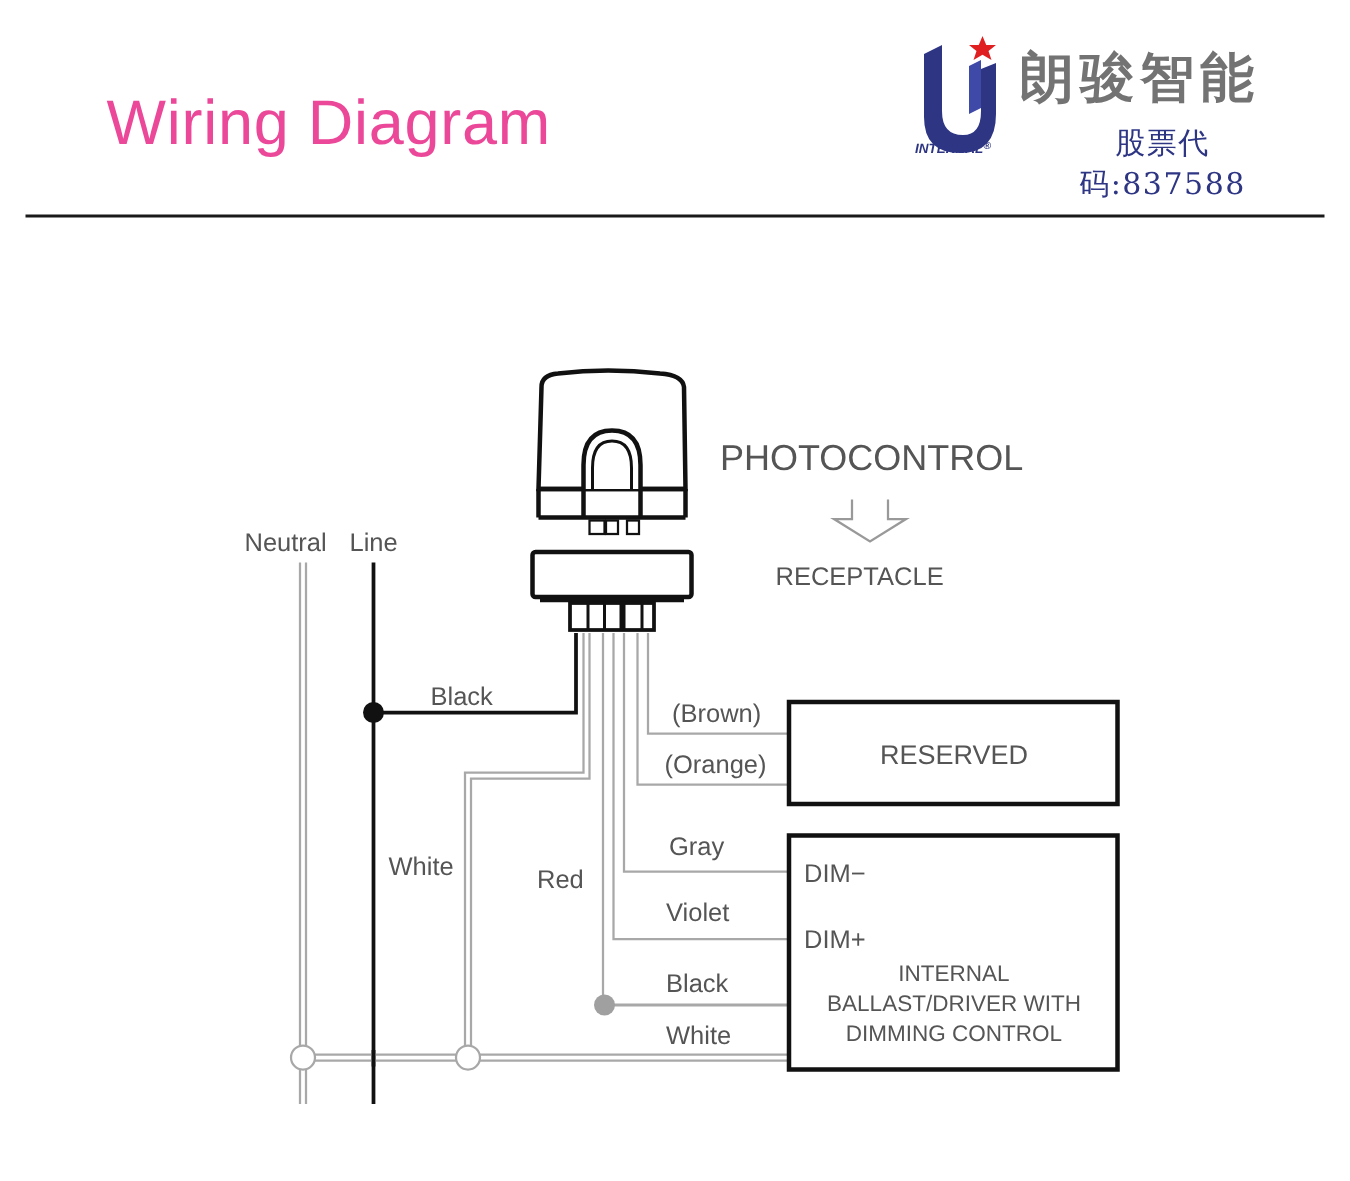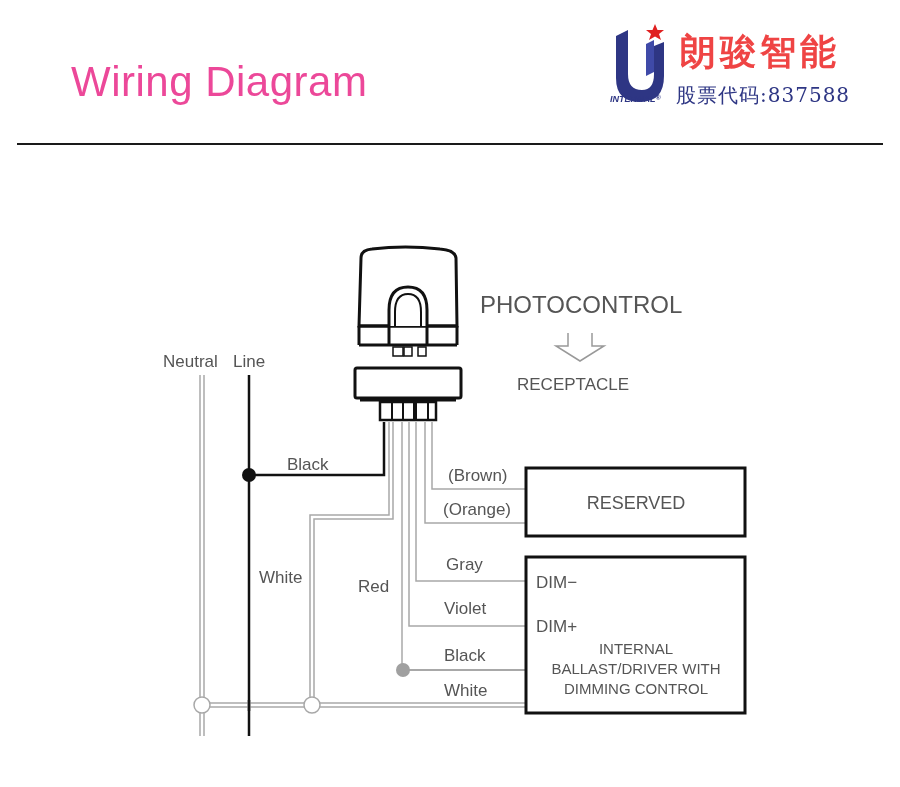--- a/index.html
+++ b/index.html
@@ -1,21 +1,21 @@
 <!DOCTYPE html>
 <html><head>
 <meta charset="utf-8">
 <style>
   html, body { margin: 0; padding: 0; background: #ffffff; }
   body { width: 900px; height: 787px; position: relative; overflow: hidden; font-family: "Liberation Sans", sans-serif; }
   .title { position: absolute; left: 71px; top: 58px; font-size: 42px; color: #ec4899; font-weight: normal; letter-spacing: 0.5px; }
   .hrule { position: absolute; left: 17px; top: 143px; width: 866px; height: 2px; background: #1a1a1a; }
   .logo { position: absolute; left: 610px; top: 22px; width: 250px; height: 95px; }
-  .logo-cn { position: absolute; left: 70px; top: 6px; font-family: "DejaVu Serif", serif; font-size: 36px; color: #ef4444; letter-spacing: 4px; font-weight: bold; }
-  .logo-code { position: absolute; left: 66px; top: 60px; font-family: "DejaVu Serif", serif; font-size: 20px; color: #2e3684; letter-spacing: 1px; }
+  .logo-cn { position: absolute; left: 70px; top: 6px; font-family: "DejaVu Serif", serif; font-size: 36px; color: #737373; letter-spacing: 4px; font-weight: bold; }
+  .logo-code { position: absolute; left: 80px; top: 60px; font-family: "DejaVu Serif", serif; font-size: 20px; color: #2e3684; letter-spacing: 1px; text-align: center; }
   .logo-en { position: absolute; left: 0px; top: 72px; font-size: 9px; font-weight: bold; font-style: italic; color: #2e3684; }
   svg.diagram { position: absolute; left: 0; top: 0; }
   .lbl { font-family: "Liberation Sans", sans-serif; fill: #555555; }
 </style>
 </head>
 <body>
 
 <div class="title">Wiring Diagram</div>
 
 <div class="logo">

